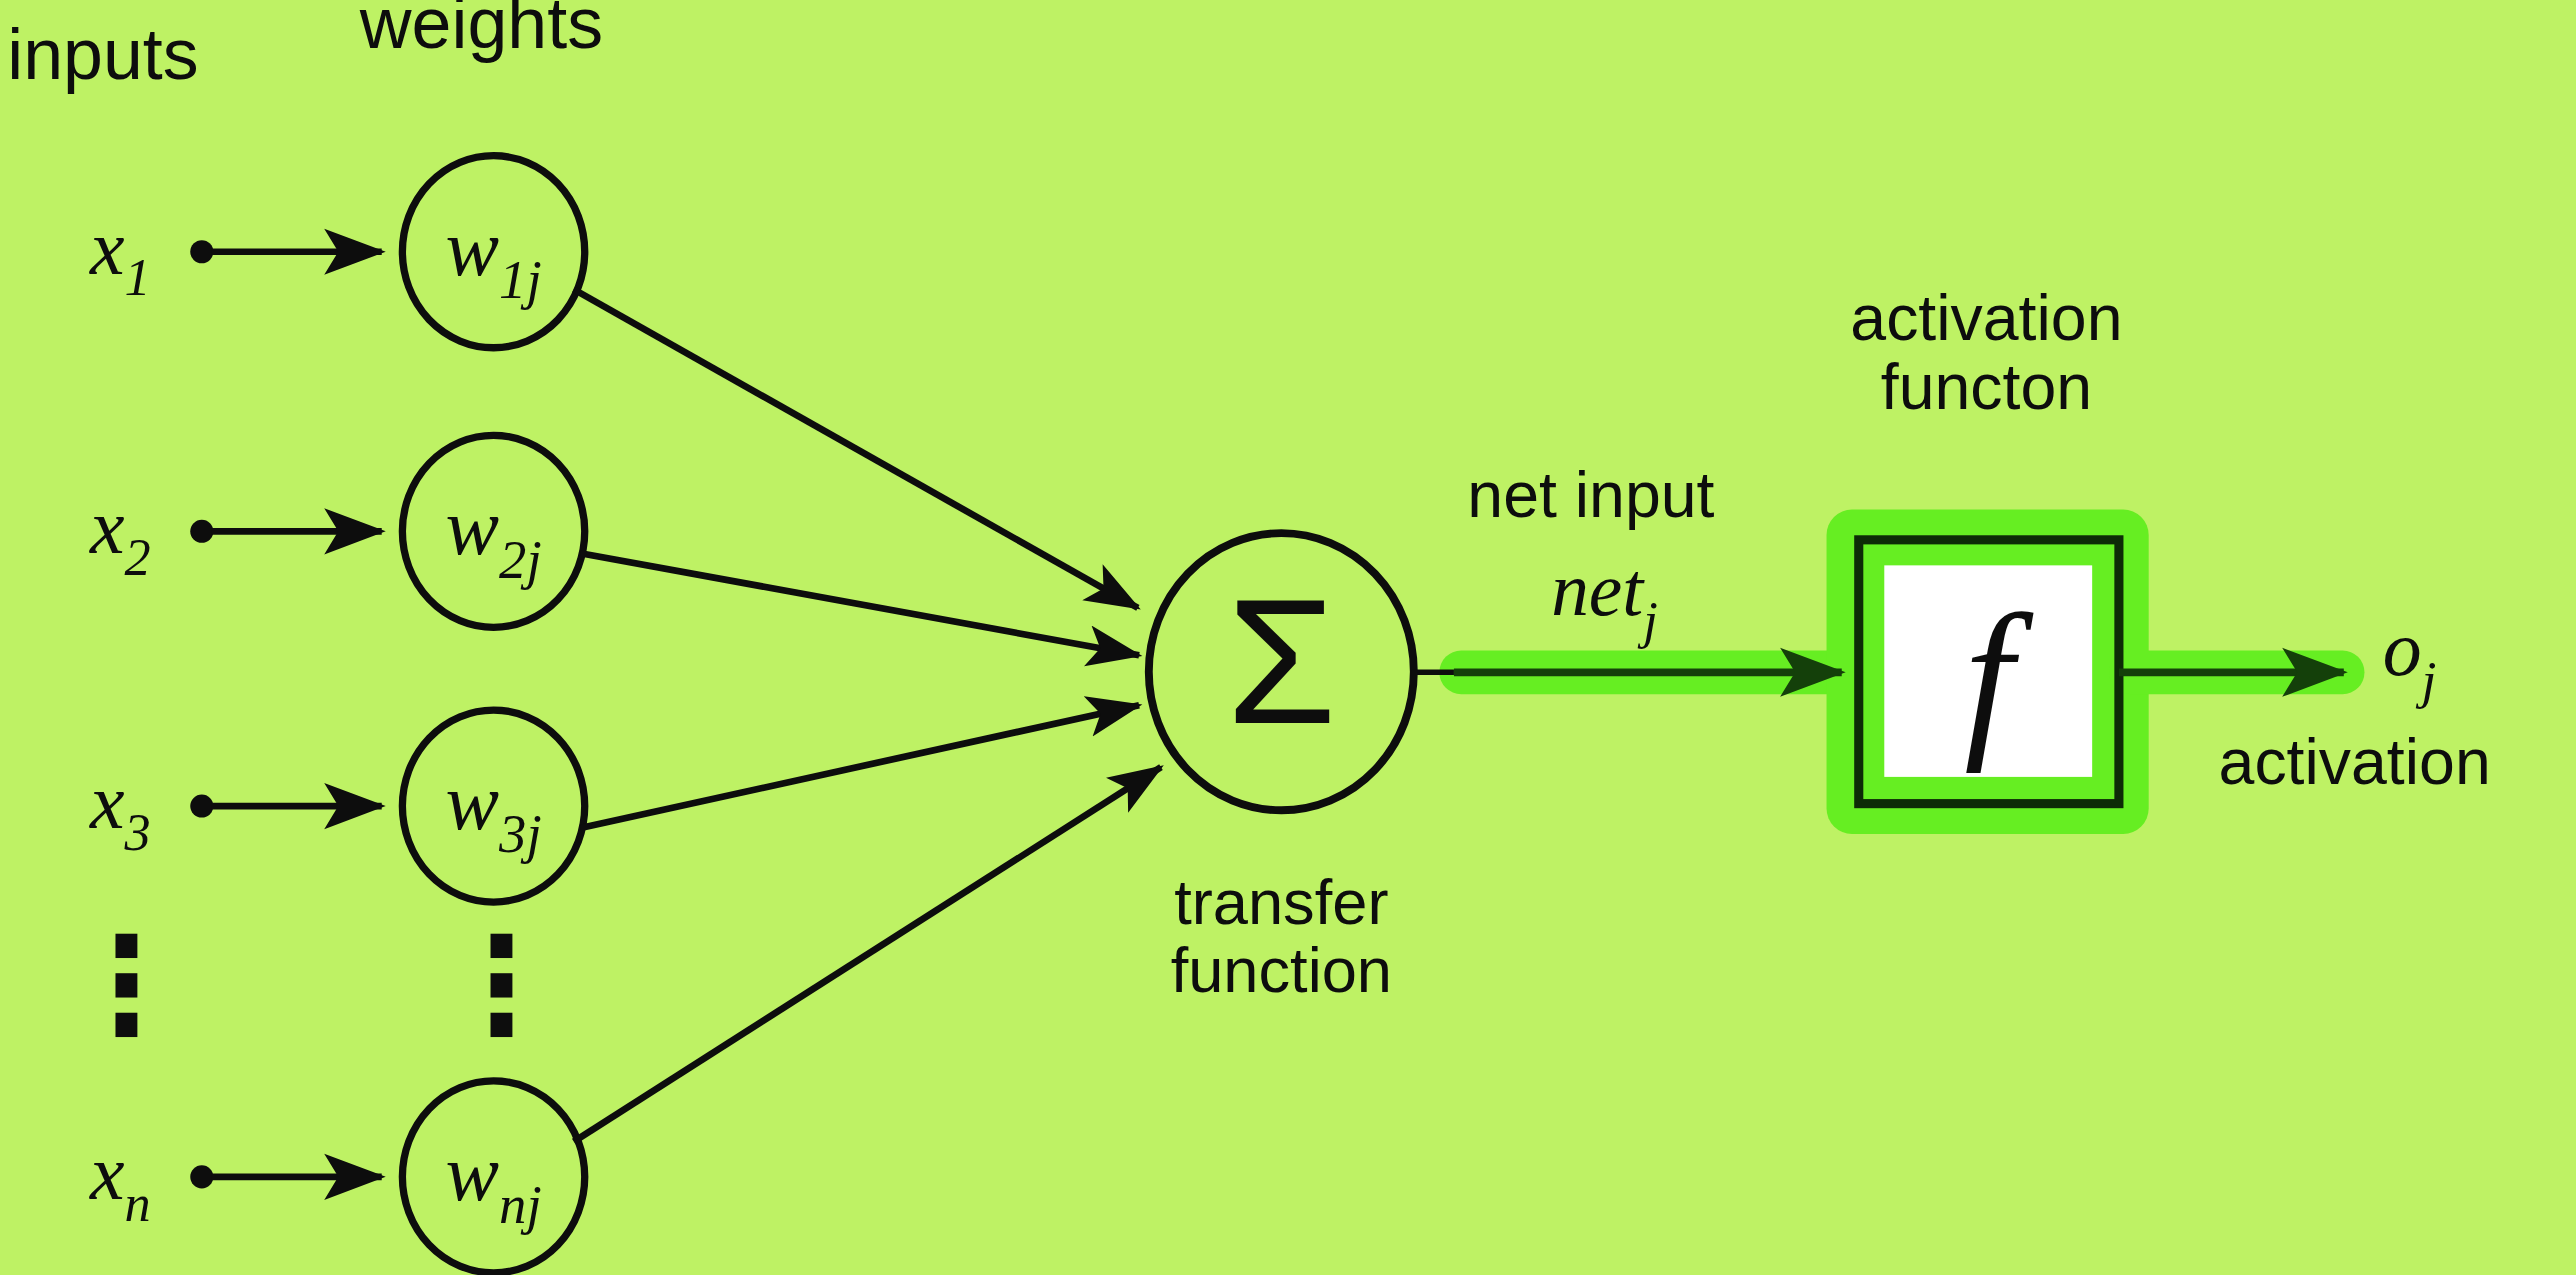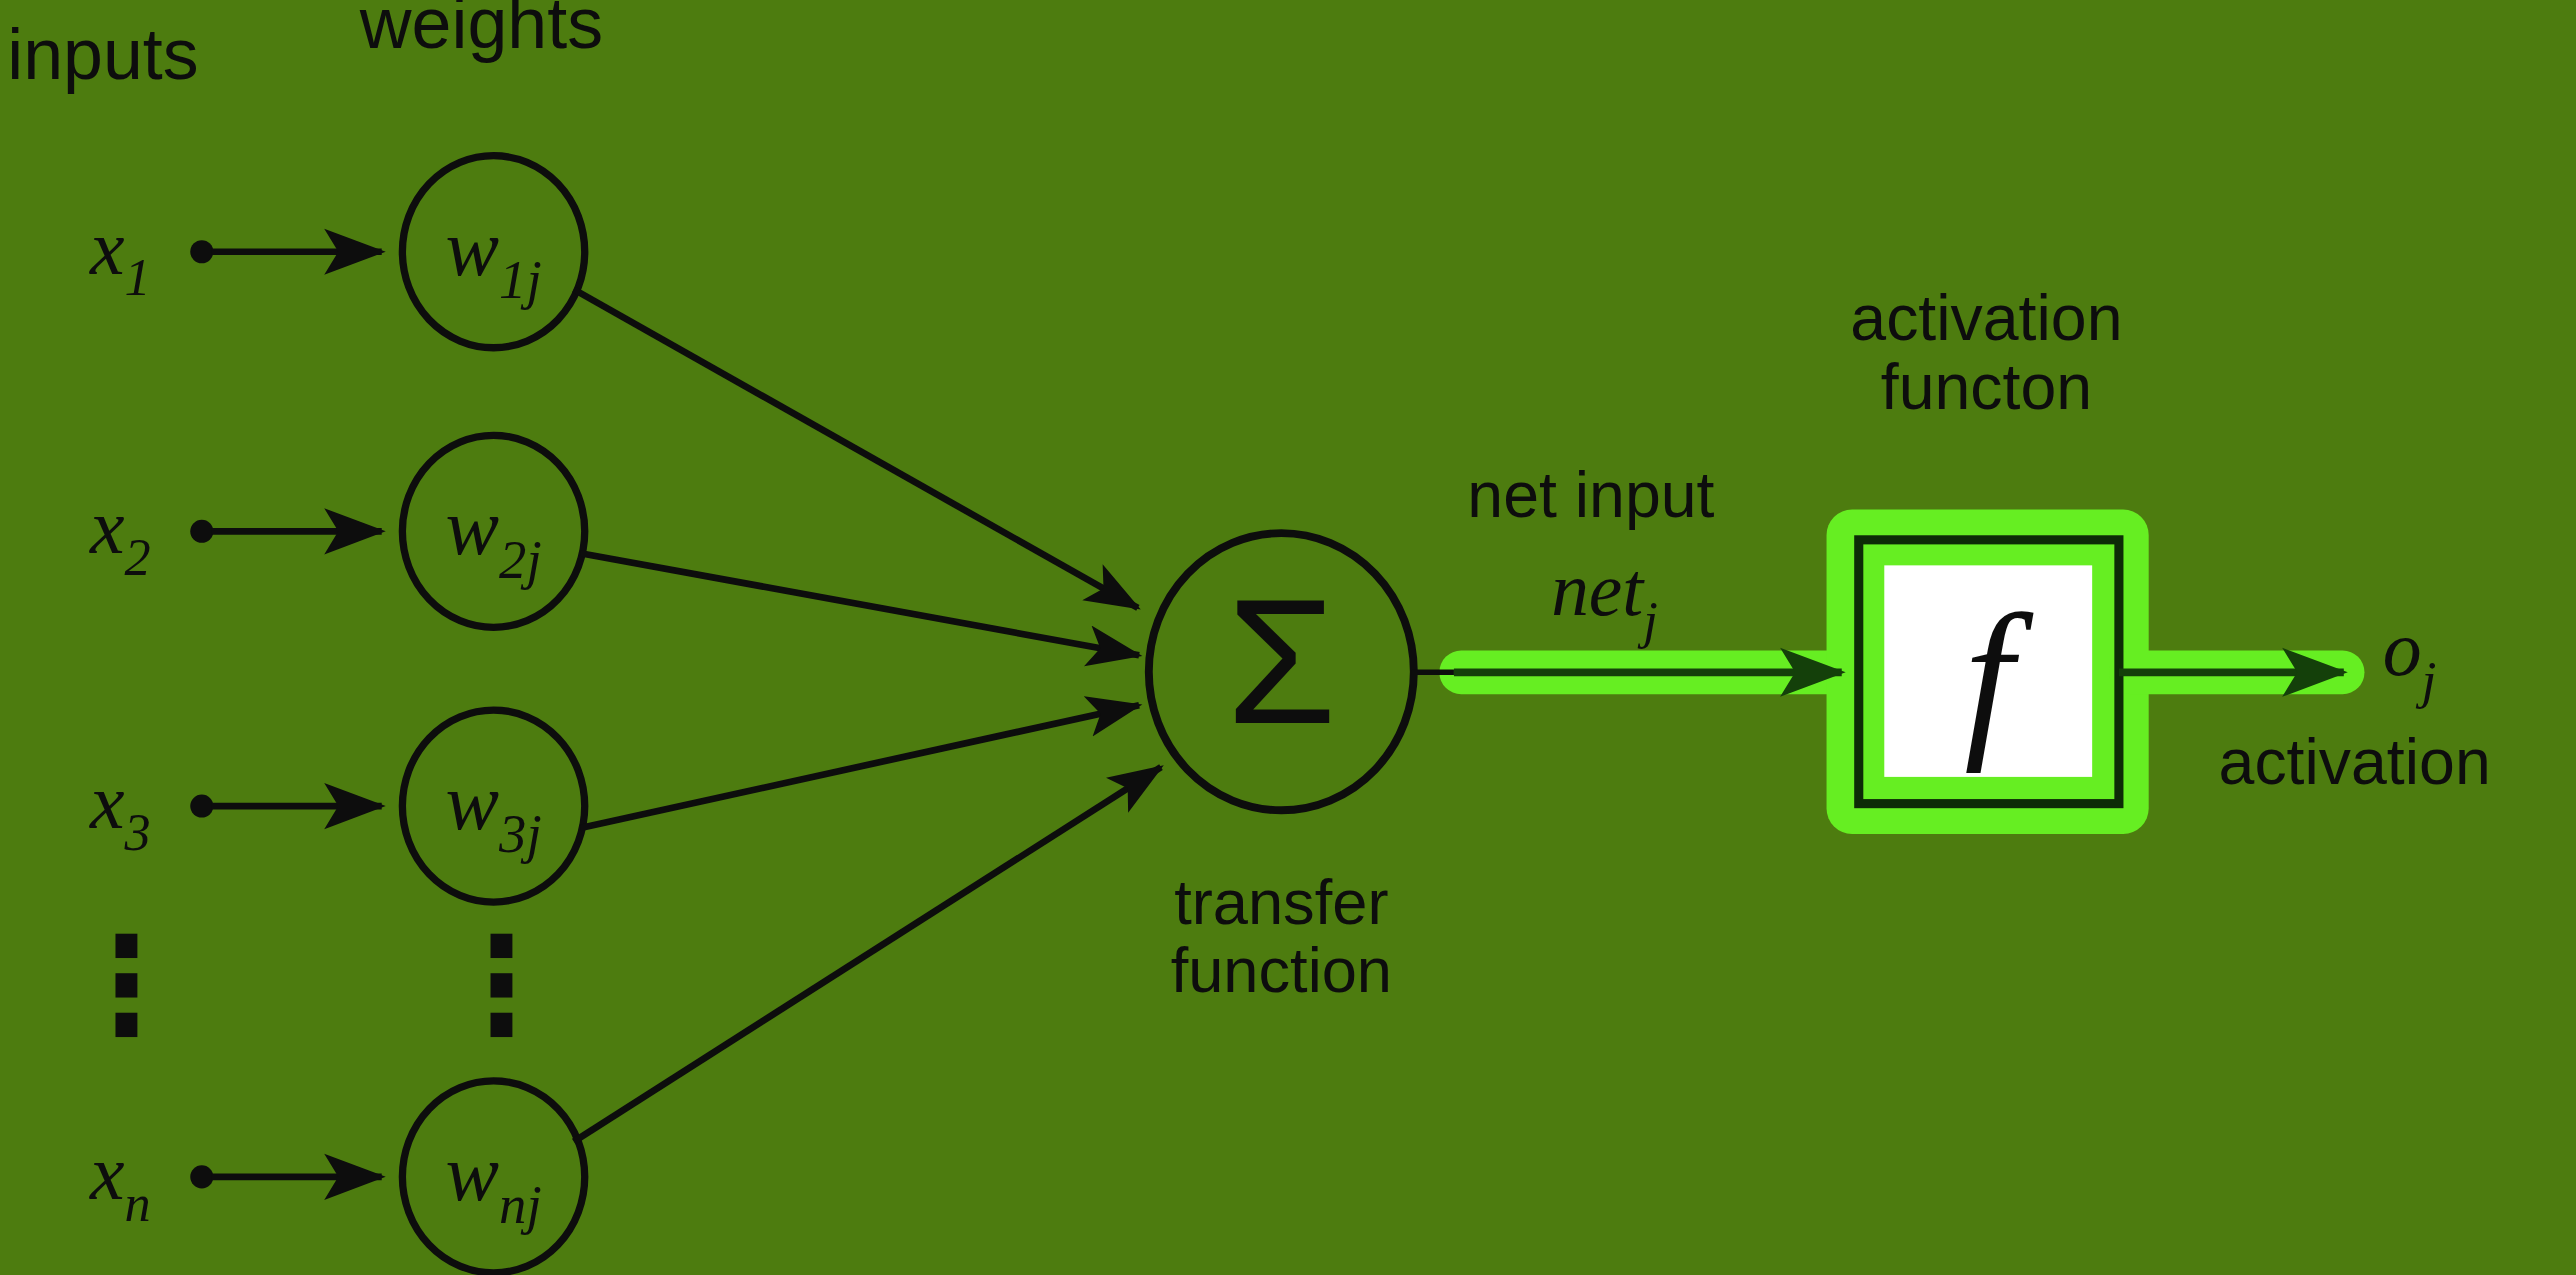--- a/index.html
+++ b/index.html
@@ -11,21 +11,21 @@
   body {
     width: 2576px;
     height: 1276px;
     font-family: "Liberation Sans", sans-serif;
     overflow: hidden;
   }
   #canvas {
     position: relative;
     width: 2576px;
     height: 1276px;
-    background: #4d7c0f;
+    background: #bef264;
     text-decoration: underline;
   }
   svg.diagram {
     position: absolute;
     top: 0;
     left: 0;
     width: 2576px;
     height: 1276px;
     display: block;
   }

